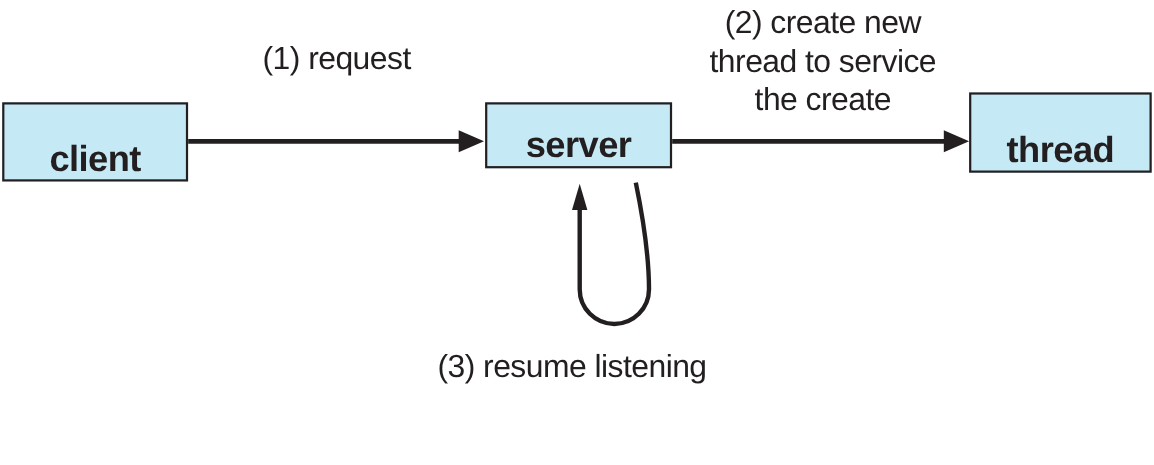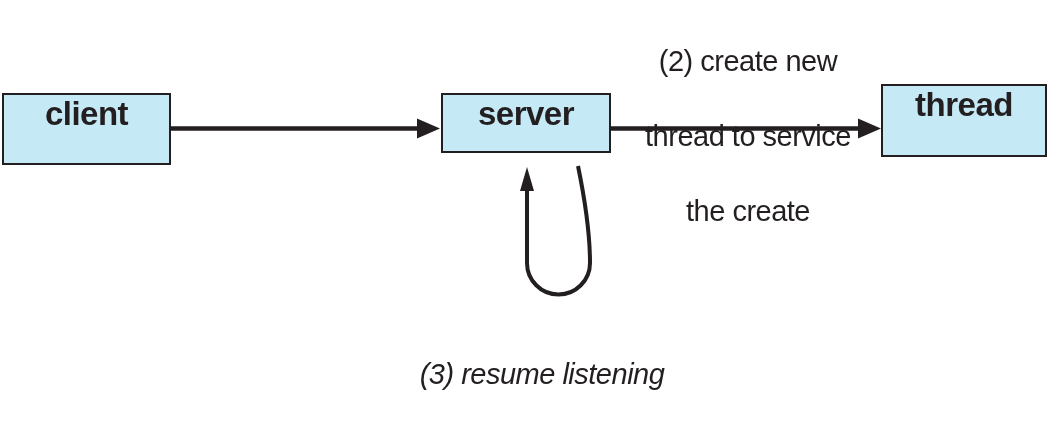--- a/index.html
+++ b/index.html
@@ -21,43 +21,43 @@
     top: 0;
     width: 1049px;
     height: 423px;
   }
   .node {
     position: absolute;
     box-sizing: border-box;
     background: #c6e9f6;
     border: 2.5px solid #231f20;
     display: flex;
-    align-items: flex-start;
+    align-items: flex-end;
     justify-content: center;
     font-weight: bold;
     font-size: 33px;
     letter-spacing: -0.5px;
     color: #231f20;
   }
   #node-client { left: 2px;   top: 93px; width: 169px; height: 72px; }
   #node-server { left: 441px; top: 93px; width: 170px; height: 60px; }
   #node-thread { left: 881px; top: 84px; width: 166px; height: 73px; }
   .anno {
     position: absolute;
     color: #231f20;
     font-size: 29px;
     line-height: 35px;
     letter-spacing: -0.5px;
     text-align: center;
     white-space: nowrap;
   }
-  .anno span { display: block; margin-top: 40px; }
+  .anno span { display: block; }
   #label-request        { left: 306px; top: 37px;  transform: translateX(-50%); }
   #label-create-thread  { left: 748px; top: 4px;   transform: translateX(-50%); }
-  #label-resume         { left: 542px; top: 317px; transform: translateX(-50%); font-style: italic; }
+  #label-resume         { left: 520px; top: 317px; transform: translateX(-50%); }
 </style>
 </head>
 <body>
 
 <div class="stage">
 
   <svg class="arrow-layer" viewBox="0 0 1049 423" xmlns="http://www.w3.org/2000/svg">
 
     <g>
       <line x1="171" y1="128.5" x2="421" y2="128.5" stroke="#231f20" stroke-width="4.5"></line>
@@ -80,20 +80,23 @@
   </div>
 
   <div class="node" id="node-server">
     <span>server</span>
   </div>
 
   <div class="node" id="node-thread">
     <span>thread</span>
   </div>
 
+  <div class="anno" id="label-request">
+    <span>(1) request</span>
+  </div>
 
   <div class="anno" id="label-create-thread">
     <span>(2) create new</span>
     <span>thread to service</span>
     <span>the create</span>
   </div>
 
   <div class="anno" id="label-resume">
     <span>(3) resume listening</span>
   </div>

